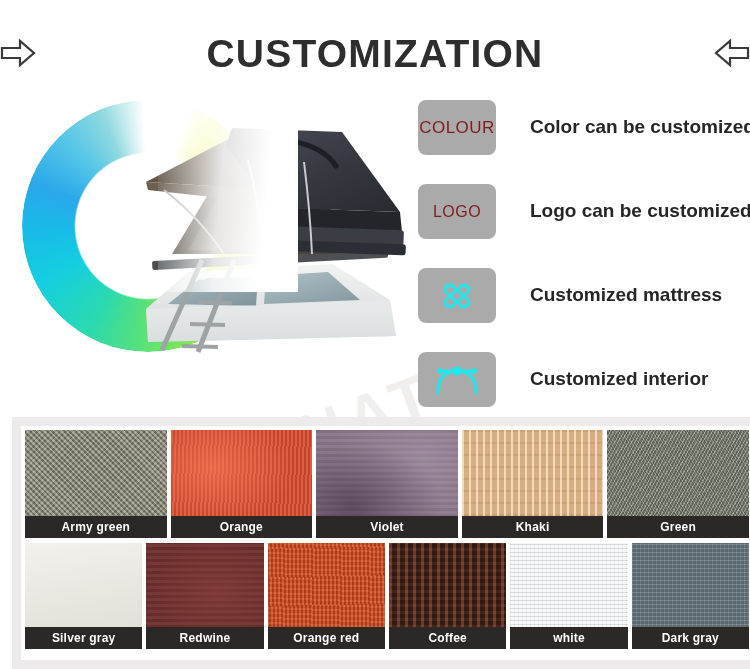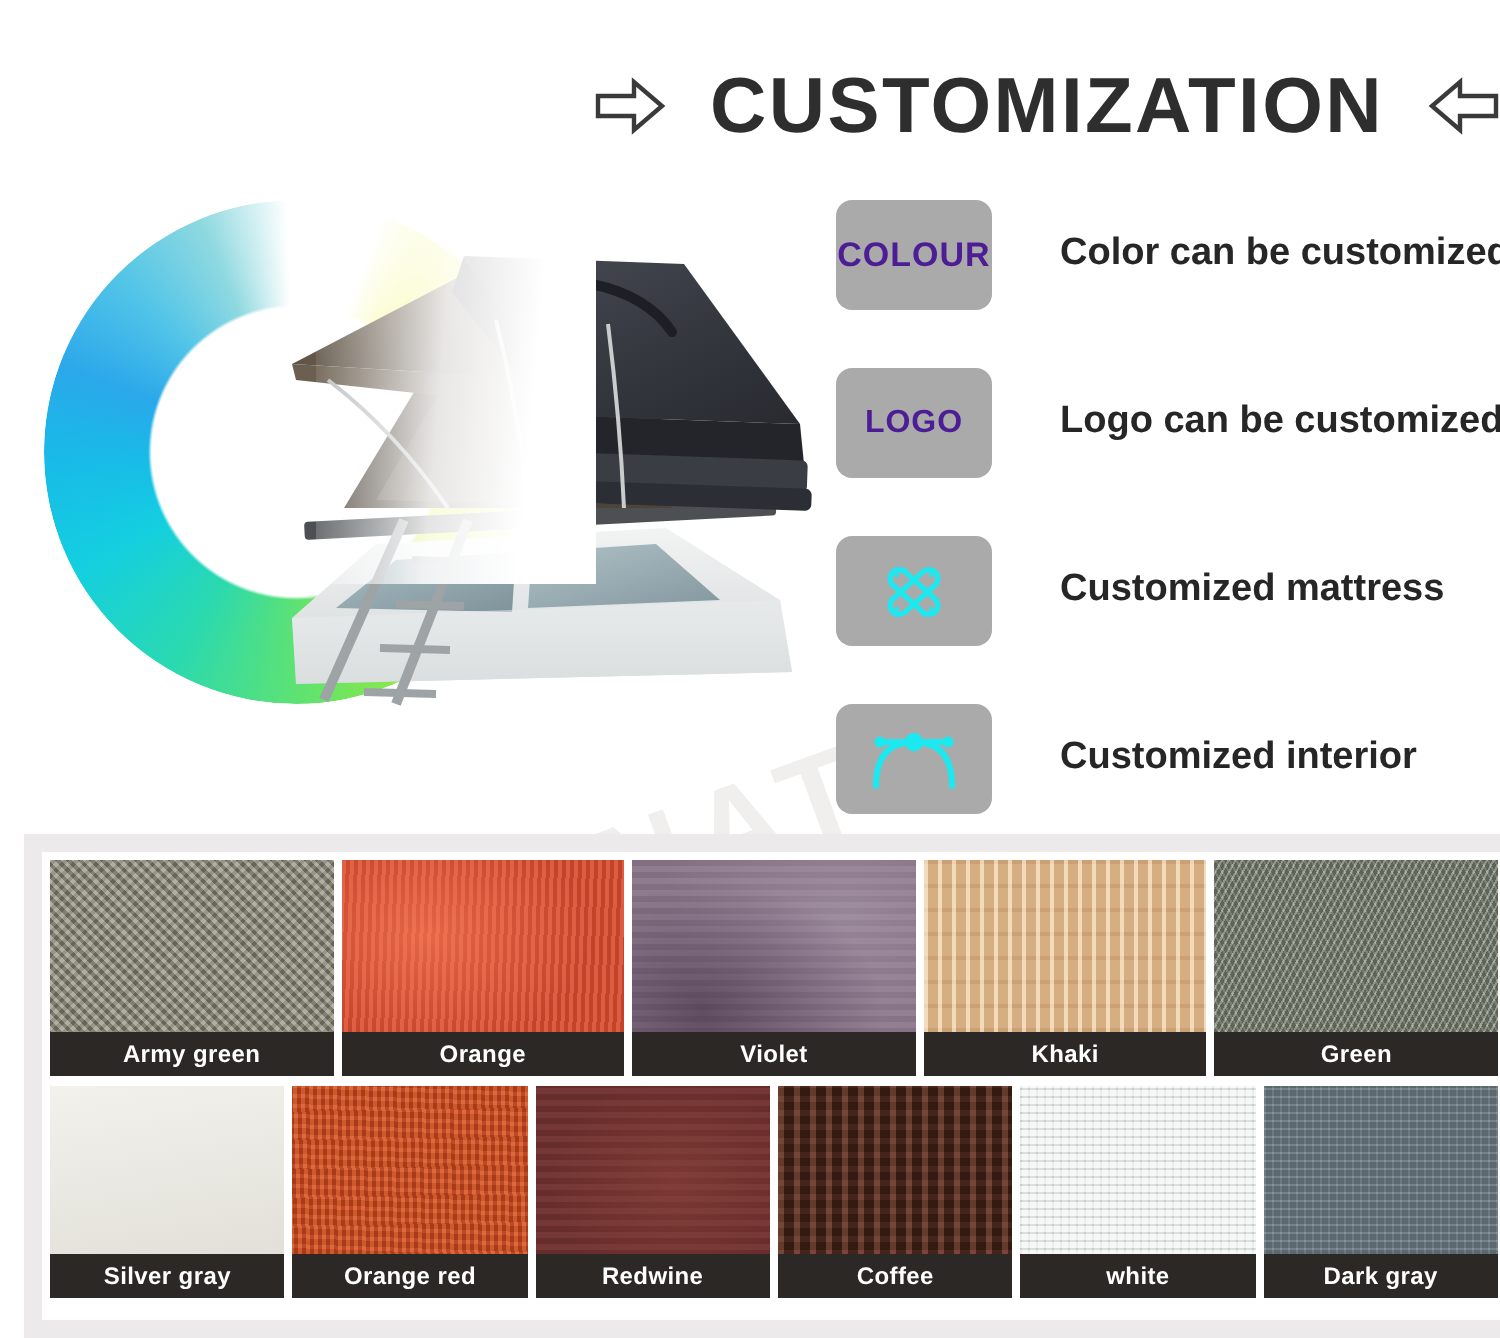--- a/index.html
+++ b/index.html
@@ -39,21 +39,21 @@
   }
 
   
   .header {
     position: absolute;
     left: 0; top: 22px;
     width: 750px;
     height: 62px;
     display: flex;
     align-items: center;
-    justify-content: flex-end;
+    justify-content: space-between;
     gap: 22px;
     z-index: 4;
   }
   .hdr-title {
     font-size: 39px;
     font-weight: 700;
     letter-spacing: 1.2px;
     color: #2e2e2e;
     line-height: 1;
     white-space: nowrap;
@@ -125,22 +125,22 @@
     height: 55px;
     flex: 0 0 78px;
     background: #aaaaaa;
     border-radius: 8px;
     display: flex;
     align-items: center;
     justify-content: center;
     overflow: hidden;
   }
   .tile-text {
-    color: #4c1d95;
-    font-weight: 700;
+    color: #7f1d1d;
+    font-weight: 400;
     font-size: 17px;
     letter-spacing: .5px;
     line-height: 1;
   }
   .tile-text.small { font-size: 16px; }
   .feature-label {
     margin-left: 34px;
     font-size: 19px;
     font-weight: 600;
     color: #262626;
@@ -367,28 +367,28 @@
           <div class="swatch-label">Green</div>
         </div>
       </div>
 
       <div class="swatch-row row-bottom">
         <div class="swatch">
           <div class="swatch-tex" style="background:#e3e2dc;background-image:linear-gradient(170deg,#f2f1ec 0%,#dedcd4 100%),repeating-linear-gradient(0deg,rgba(0,0,0,.02) 0 4px,rgba(255,255,255,.03) 4px 8px);"></div>
           <div class="swatch-label">Silver gray</div>
         </div>
         <div class="swatch">
+          <div class="swatch-tex" style="background:#6f302e;background-image:radial-gradient(ellipse at 60% 45%,rgba(140,66,60,.55),transparent 65%),repeating-linear-gradient(0deg,rgba(255,255,255,.04) 0 3px,rgba(0,0,0,.07) 3px 6px);"></div>
+          <div class="swatch-label">Redwine</div>
+        </div>
+        <div class="swatch">
           <div class="swatch-tex" style="background:#cf4a20;background-image:repeating-linear-gradient(88deg,rgba(255,150,90,.28) 0 2px,rgba(120,35,10,.25) 2px 4px),repeating-linear-gradient(2deg,rgba(255,255,255,.07) 0 2px,rgba(0,0,0,.10) 2px 5px);"></div>
           <div class="swatch-label">Orange red</div>
         </div>
         <div class="swatch">
-          <div class="swatch-tex" style="background:#6f302e;background-image:radial-gradient(ellipse at 60% 45%,rgba(140,66,60,.55),transparent 65%),repeating-linear-gradient(0deg,rgba(255,255,255,.04) 0 3px,rgba(0,0,0,.07) 3px 6px);"></div>
-          <div class="swatch-label">Redwine</div>
-        </div>
-        <div class="swatch">
           <div class="swatch-tex" style="background:#5a3024;background-image:repeating-linear-gradient(90deg,rgba(140,85,60,.45) 0 3px,rgba(35,16,10,.5) 3px 8px),repeating-linear-gradient(0deg,rgba(255,255,255,.05) 0 3px,rgba(0,0,0,.25) 3px 7px);"></div>
           <div class="swatch-label">Coffee</div>
         </div>
         <div class="swatch">
           <div class="swatch-tex" style="background:#e4e6e6;background-image:repeating-linear-gradient(0deg,rgba(140,150,155,.20) 0 1px,rgba(255,255,255,.5) 1px 4px),repeating-linear-gradient(90deg,rgba(140,150,155,.16) 0 1px,rgba(255,255,255,.4) 1px 4px);"></div>
           <div class="swatch-label">white</div>
         </div>
         <div class="swatch">
           <div class="swatch-tex" style="background:#6e7e88;background-image:repeating-linear-gradient(0deg,rgba(255,255,255,.10) 0 1px,rgba(0,0,0,.10) 1px 4px),repeating-linear-gradient(90deg,rgba(255,255,255,.08) 0 1px,rgba(0,0,0,.08) 1px 4px);"></div>
           <div class="swatch-label">Dark gray</div>

